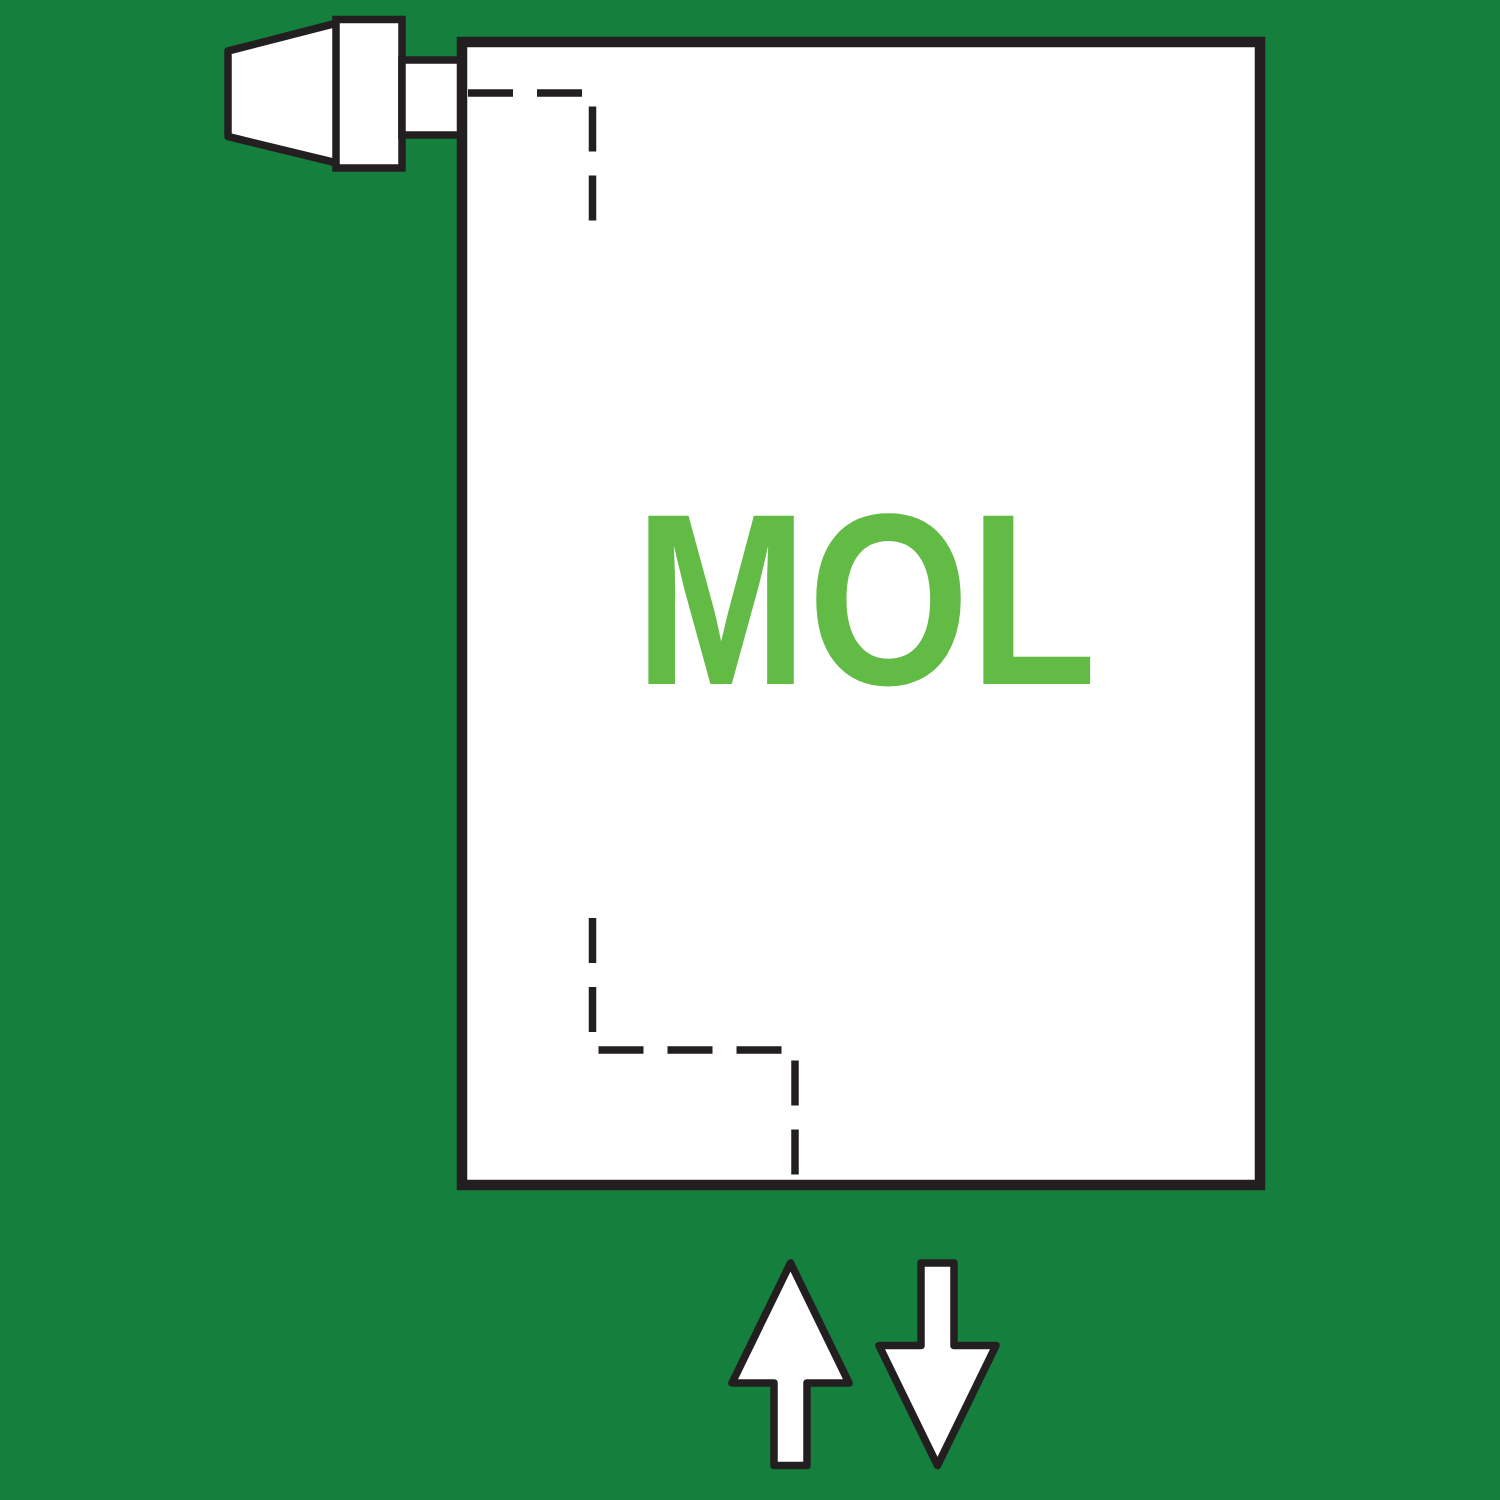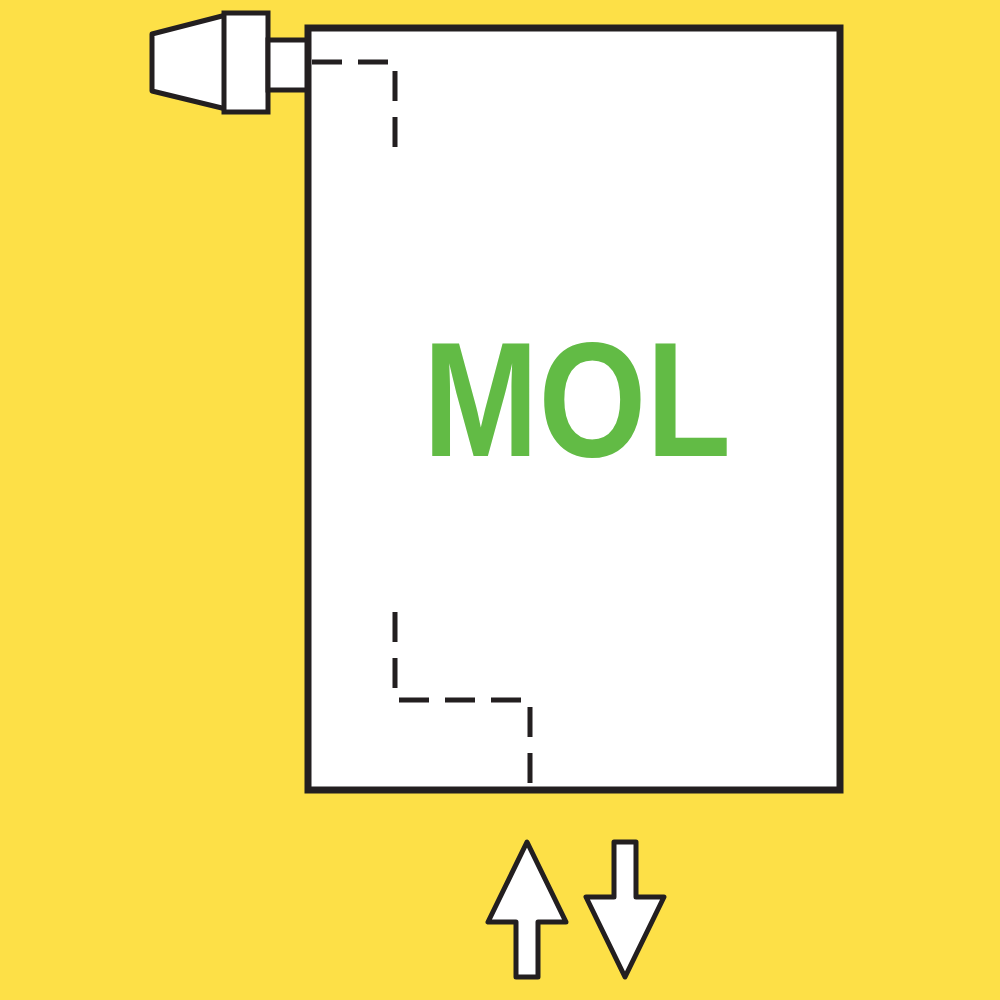--- a/index.html
+++ b/index.html
@@ -5,21 +5,21 @@
   html, body {
     margin: 0;
     padding: 0;
     background: #ffffff;
     font-family: "Liberation Sans", sans-serif;
   }
   .canvas {
     position: relative;
     width: 1000px;
     height: 1000px;
-    background: #fde047;
+    background: #15803d;
     overflow: hidden;
   }
   svg { display: block; }
   .diagram-label-text {
     font-family: "Liberation Sans", "DejaVu Sans", sans-serif;
     font-weight: bold;
   }
 </style>
 </head>
 <body>

